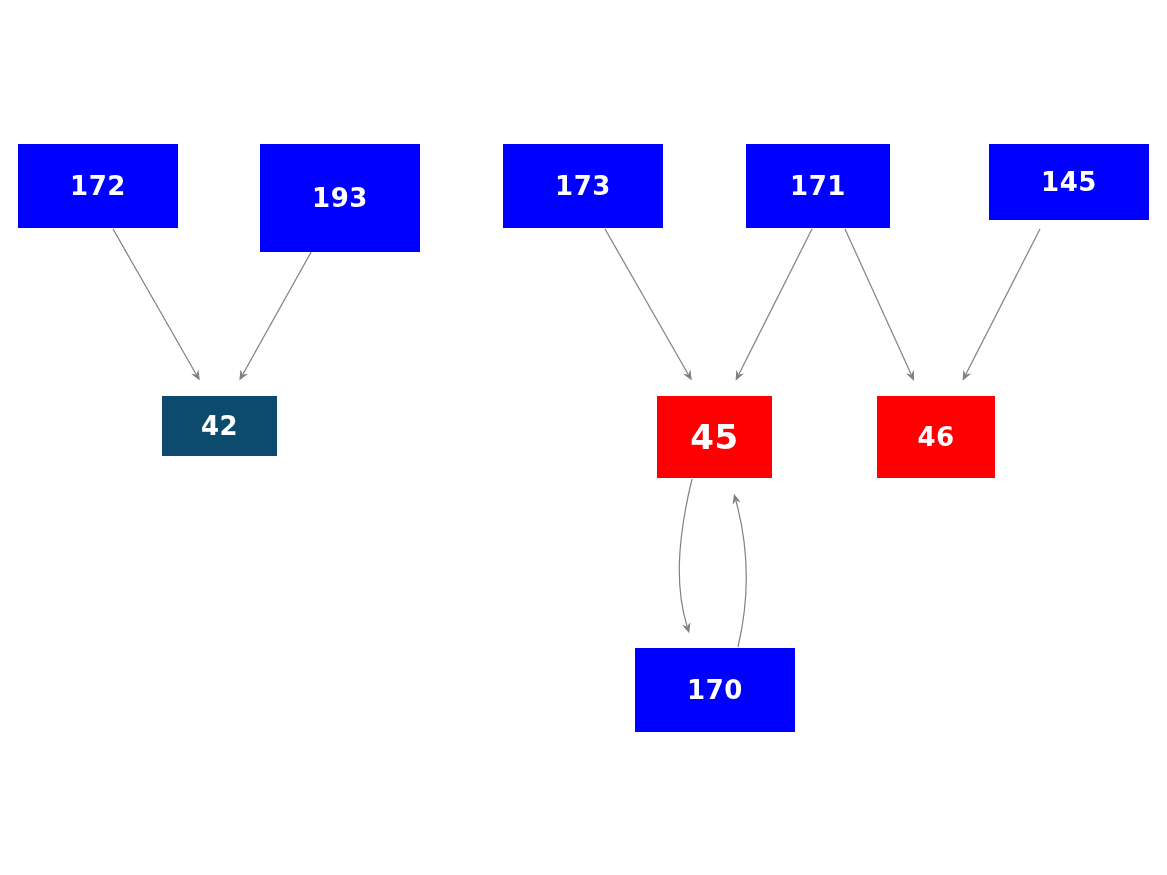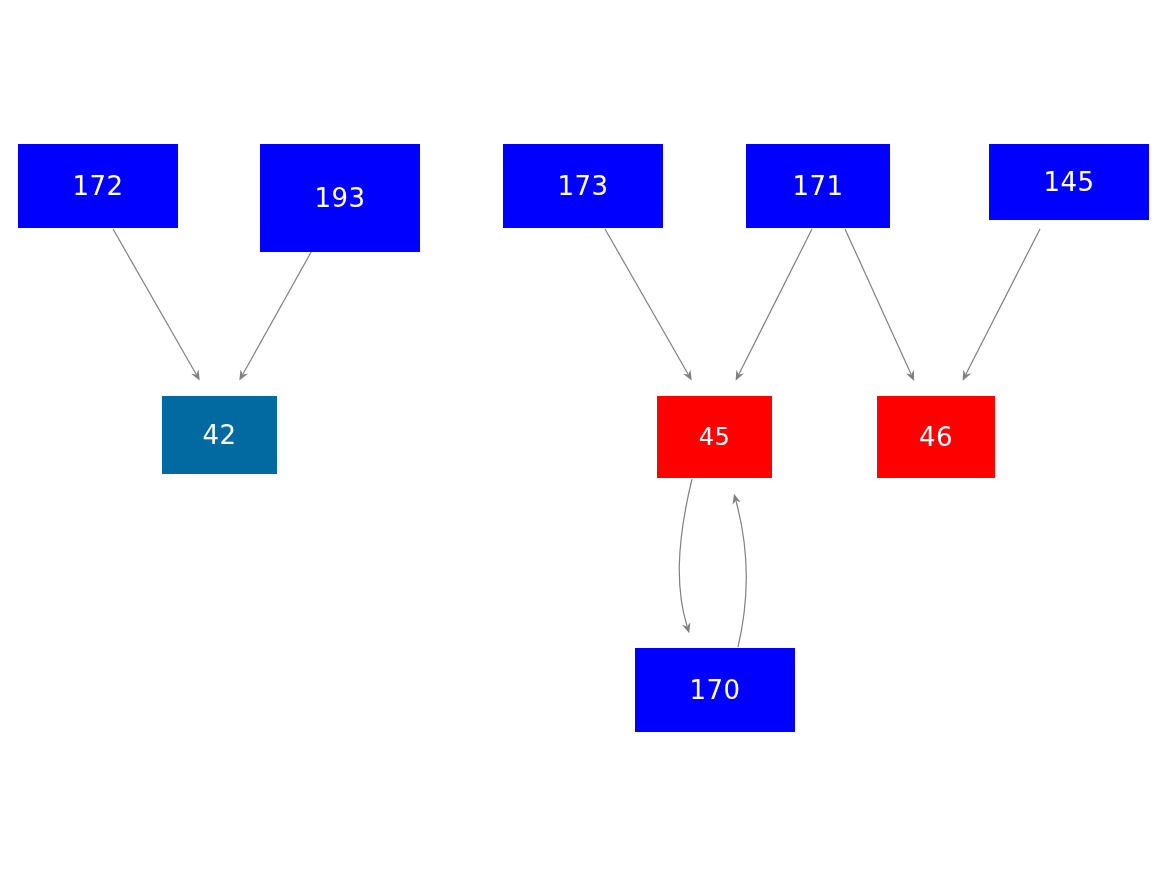--- a/index.html
+++ b/index.html
@@ -28,21 +28,21 @@
   }
   .node {
     position: absolute;
     display: flex;
     align-items: center;
     justify-content: center;
     box-sizing: border-box;
     color: #ffffff;
     font-family: "DejaVu Sans", sans-serif;
     font-size: 26px;
-    font-weight: 400;
+    font-weight: 700;
     line-height: 1;
     letter-spacing: 0.5px;
     user-select: none;
   }
   .node-label {
     pointer-events: none;
   }
 </style>
 </head>
 <body>
@@ -75,24 +75,24 @@
   </div>
   <div class="node" style="left: 503px; top: 144px; width: 160px; height: 84px; background: rgb(0, 0, 255); color: rgb(255, 255, 255); font-size: 26px;">
     <span class="node-label">173</span>
   </div>
   <div class="node" style="left: 746px; top: 144px; width: 144px; height: 84px; background: rgb(0, 0, 255); color: rgb(255, 255, 255); font-size: 26px;">
     <span class="node-label">171</span>
   </div>
   <div class="node" style="left: 989px; top: 144px; width: 160px; height: 76px; background: rgb(0, 0, 255); color: rgb(255, 255, 255); font-size: 26px;">
     <span class="node-label">145</span>
   </div>
-  <div class="node" style="left: 162px; top: 396px; width: 115px; height: 78px; background: #0369a1; color: rgb(255, 255, 255); font-size: 26px;">
+  <div class="node" style="left: 162px; top: 396px; width: 115px; height: 60px; background: #0c4a6e; color: rgb(255, 255, 255); font-size: 26px;">
     <span class="node-label">42</span>
   </div>
-  <div class="node" style="left: 657px; top: 396px; width: 115px; height: 82px; background: rgb(255, 0, 0); color: rgb(255, 255, 255); font-size: 24px;">
+  <div class="node" style="left: 657px; top: 396px; width: 115px; height: 82px; background: rgb(255, 0, 0); color: rgb(255, 255, 255); font-size: 34px;">
     <span class="node-label">45</span>
   </div>
   <div class="node" style="left: 877px; top: 396px; width: 118px; height: 82px; background: rgb(255, 0, 0); color: rgb(255, 255, 255); font-size: 26px;">
     <span class="node-label">46</span>
   </div>
   <div class="node" style="left: 635px; top: 648px; width: 160px; height: 84px; background: rgb(0, 0, 255); color: rgb(255, 255, 255); font-size: 26px;">
     <span class="node-label">170</span>
   </div>
 
 </div>

